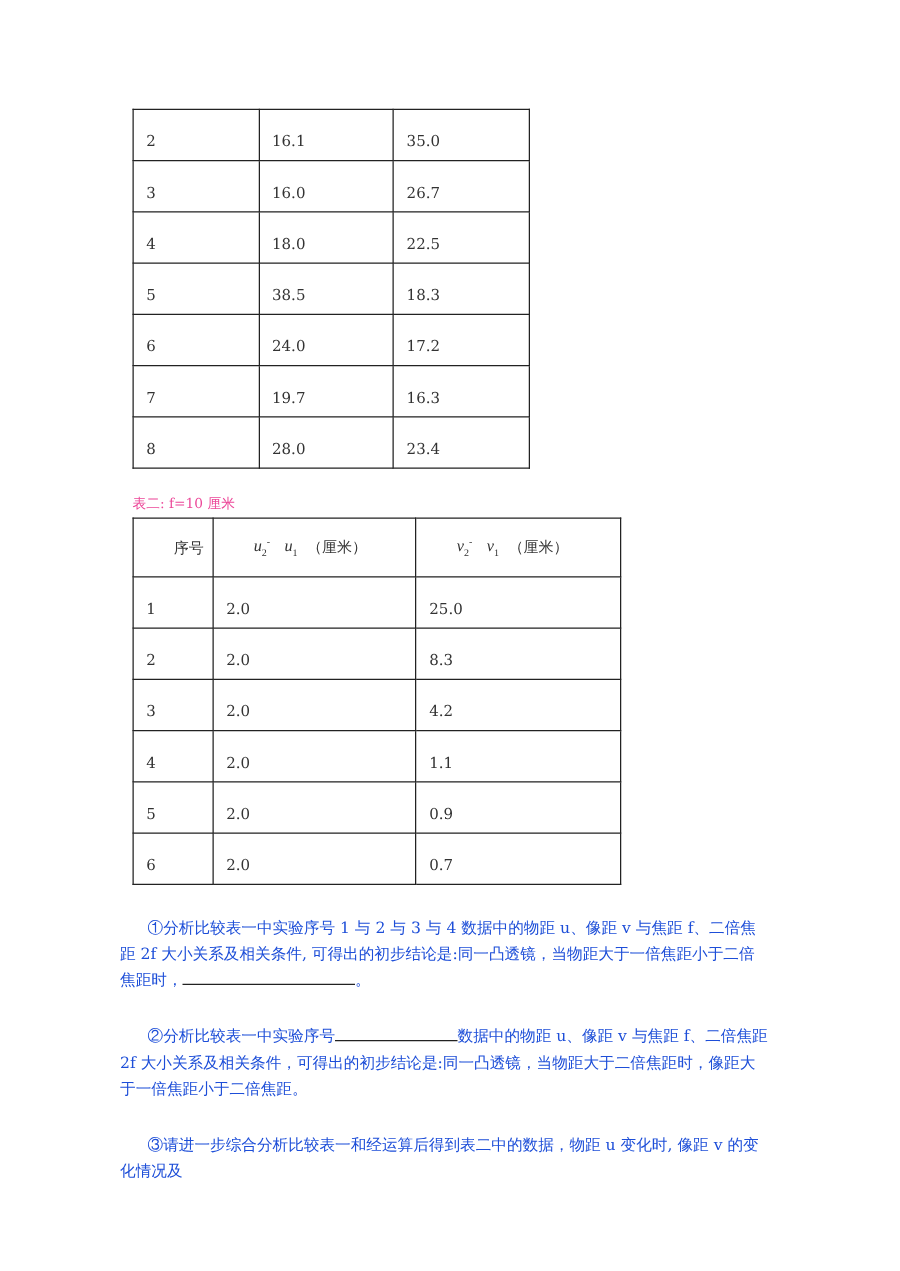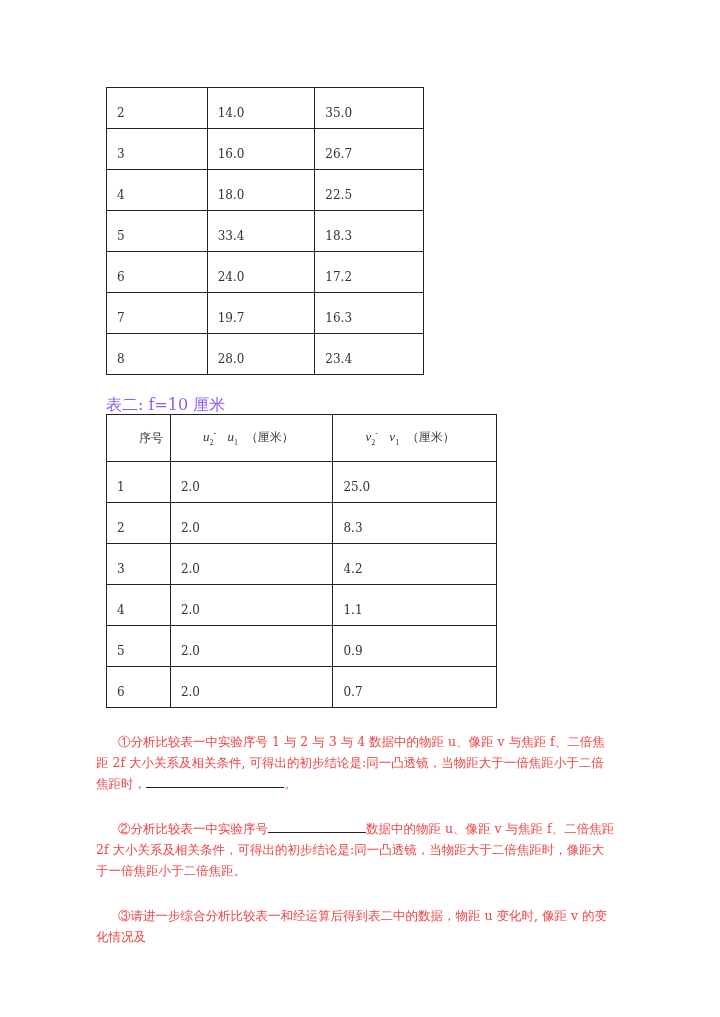--- a/index.html
+++ b/index.html
@@ -6,55 +6,55 @@
   body { width:720px; height:1017px; position:relative; overflow:hidden;
          font-family:"DejaVu Serif", "Liberation Serif", serif; color:#222; }
   table { position:absolute; border-collapse:collapse; }
   td { border:1.5px solid #222; font-size:12px; padding:0 0 0 10px;
        vertical-align:bottom; padding-bottom:8px; color:#333; }
   #t1 { left:106px; top:87px; width:318px; }
   #t1 td { height:32px; }
   #t2 { left:106px; top:414px; width:391px; }
   #t2 td { height:32px; }
   #t2 tr.hdr td { height:46px; vertical-align:middle; padding-bottom:0;padding-left:32px; }
-  .cap { position:absolute; left:106px; top:395px; font-size:16px; color:#8b5cf6; }
+  .cap { position:absolute; left:106px; top:395px; font-size:11px; color:#ec4899; }
   .math { font-style:italic; font-family:"Liberation Serif", serif; font-size:13px;text-align:center; }
   .math sub { font-size:8px; font-style:normal; }
-  .para { position:absolute; left:96px; width:520px; font-size:12.5px; line-height:21px; color:#ef4444; }
+  .para { position:absolute; left:96px; width:520px; font-size:12.5px; line-height:21px; color:#1d4ed8; }
   .indent { text-indent:22px; }
   .blank { display:inline-block; border-bottom:1px solid #222; height:14px; vertical-align:baseline; }
 </style>
 </head>
 <body>
 
 <table id="t1">
   <colgroup>
       <col style="width:101px">
       <col style="width:108px">
       <col style="width:109px">
     </colgroup>
   <tbody>
     <tr>
         <td>2</td>
-        <td>14.0</td>
+        <td>16.1</td>
         <td>35.0</td>
       </tr>
     <tr>
         <td>3</td>
         <td>16.0</td>
         <td>26.7</td>
       </tr>
     <tr>
         <td>4</td>
         <td>18.0</td>
         <td>22.5</td>
       </tr>
     <tr>
         <td>5</td>
-        <td>33.4</td>
+        <td>38.5</td>
         <td>18.3</td>
       </tr>
     <tr>
         <td>6</td>
         <td>24.0</td>
         <td>17.2</td>
       </tr>
     <tr>
         <td>7</td>
         <td>19.7</td>

